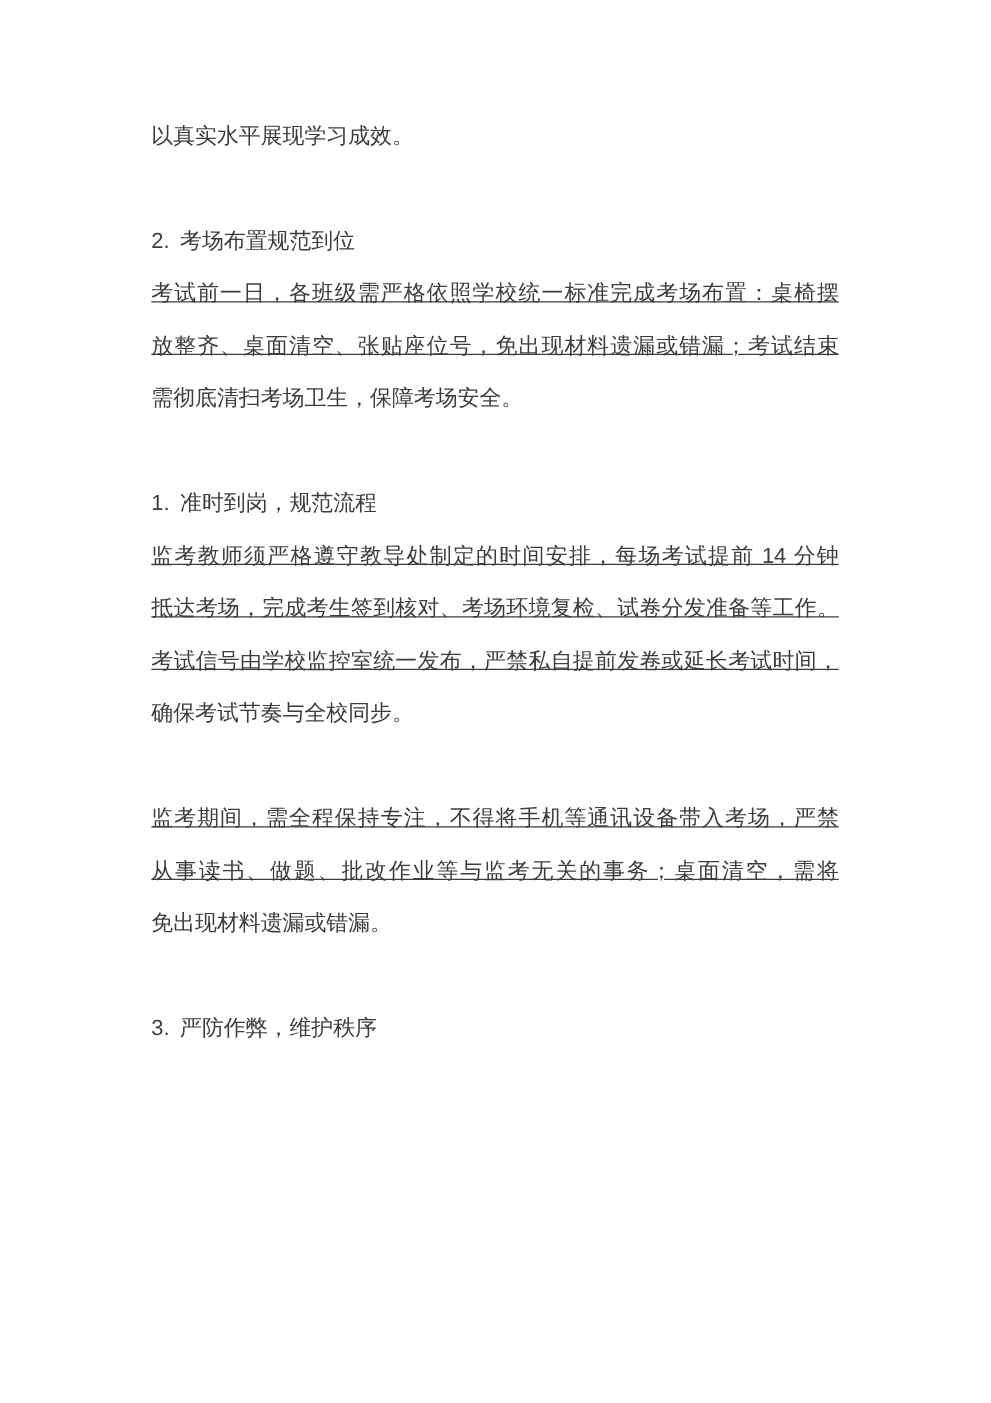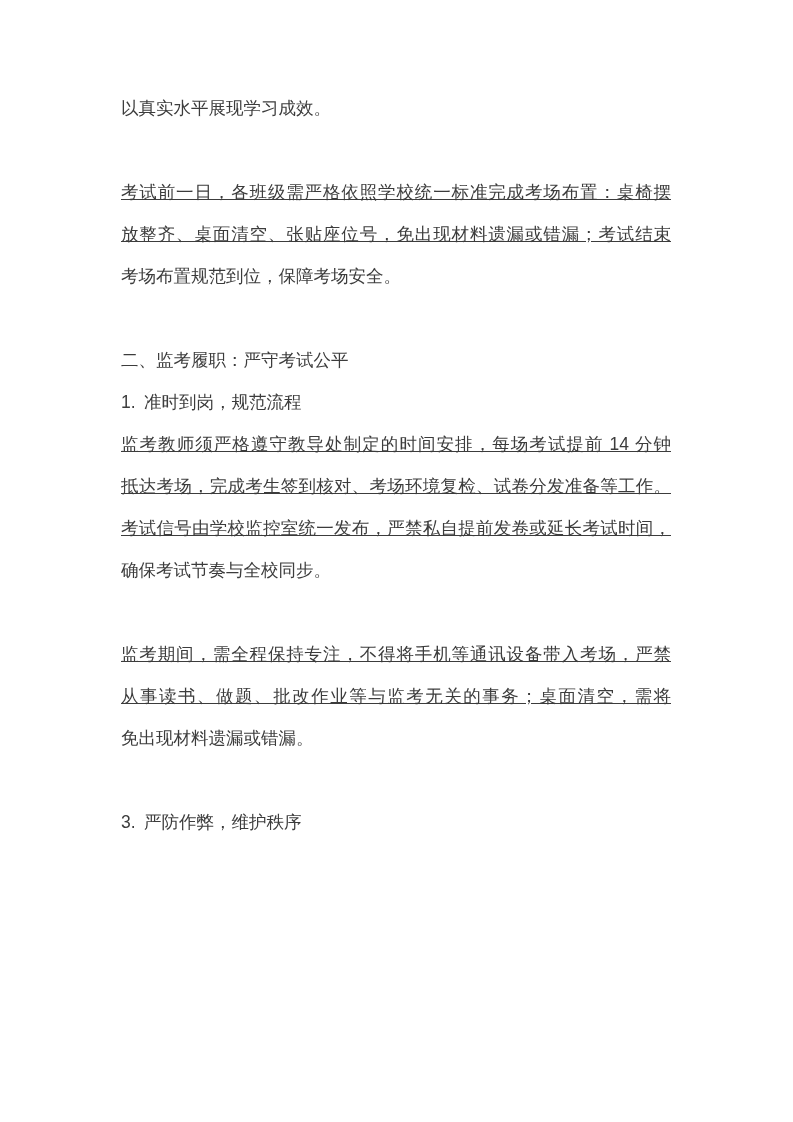--- a/index.html
+++ b/index.html
@@ -48,28 +48,28 @@
 </head>
 <body>
 
 <div class="page">
   <div class="content">
 
     <div class="line">以真实水平展现学习成效。</div>
 
     <div class="blank"></div>
 
+    <div class="line"><span class="num">2.</span><span>考场布置规范到位</span></div>
 
     <div class="line just">考试前一日，各班级需严格依照学校统一标准完成考场布置：桌椅摆</div>
     <div class="line just">放整齐、桌面清空、张贴座位号，免出现材料遗漏或错漏；考试结束</div>
-    <div class="line">考场布置规范到位，保障考场安全。</div>
+    <div class="line">需彻底清扫考场卫生，保障考场安全。</div>
 
     <div class="blank"></div>
 
-    <div class="line">二、监考履职：严守考试公平</div>
 
     <div class="line"><span class="num">1.</span><span>准时到岗，规范流程</span></div>
 
     <div class="line just">监考教师须严格遵守教导处制定的时间安排，每场考试提前 14 分钟</div>
     <div class="line just">抵达考场，完成考生签到核对、考场环境复检、试卷分发准备等工作。</div>
     <div class="line just">考试信号由学校监控室统一发布，严禁私自提前发卷或延长考试时间，</div>
     <div class="line">确保考试节奏与全校同步。</div>
 
     <div class="blank"></div>
 

